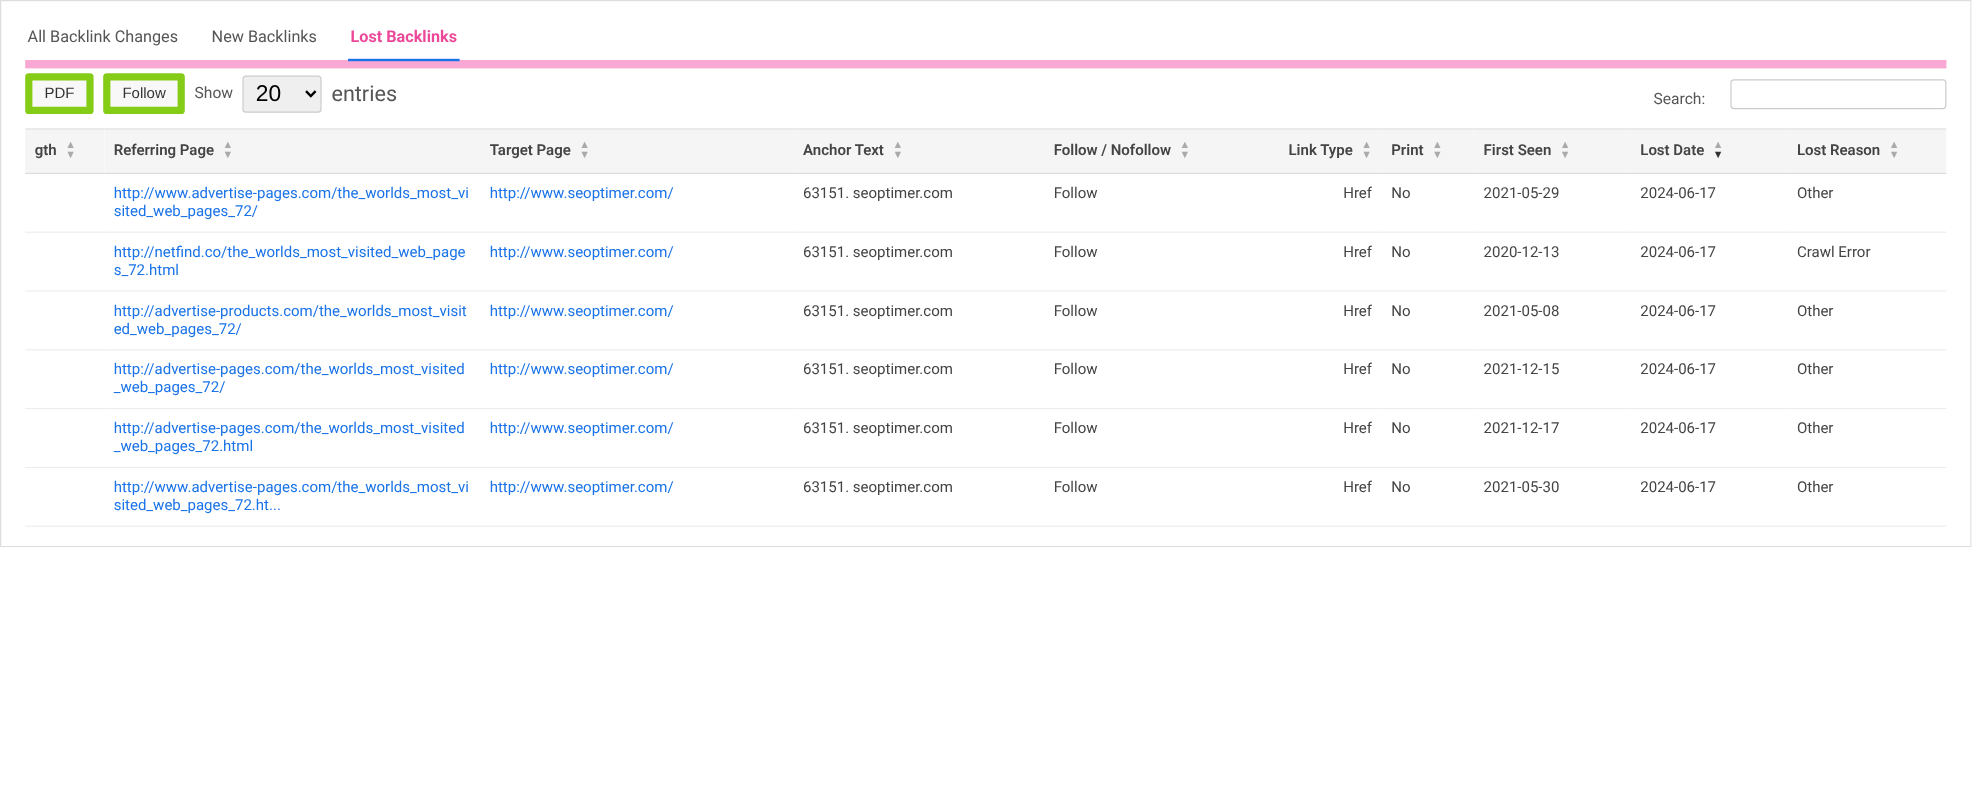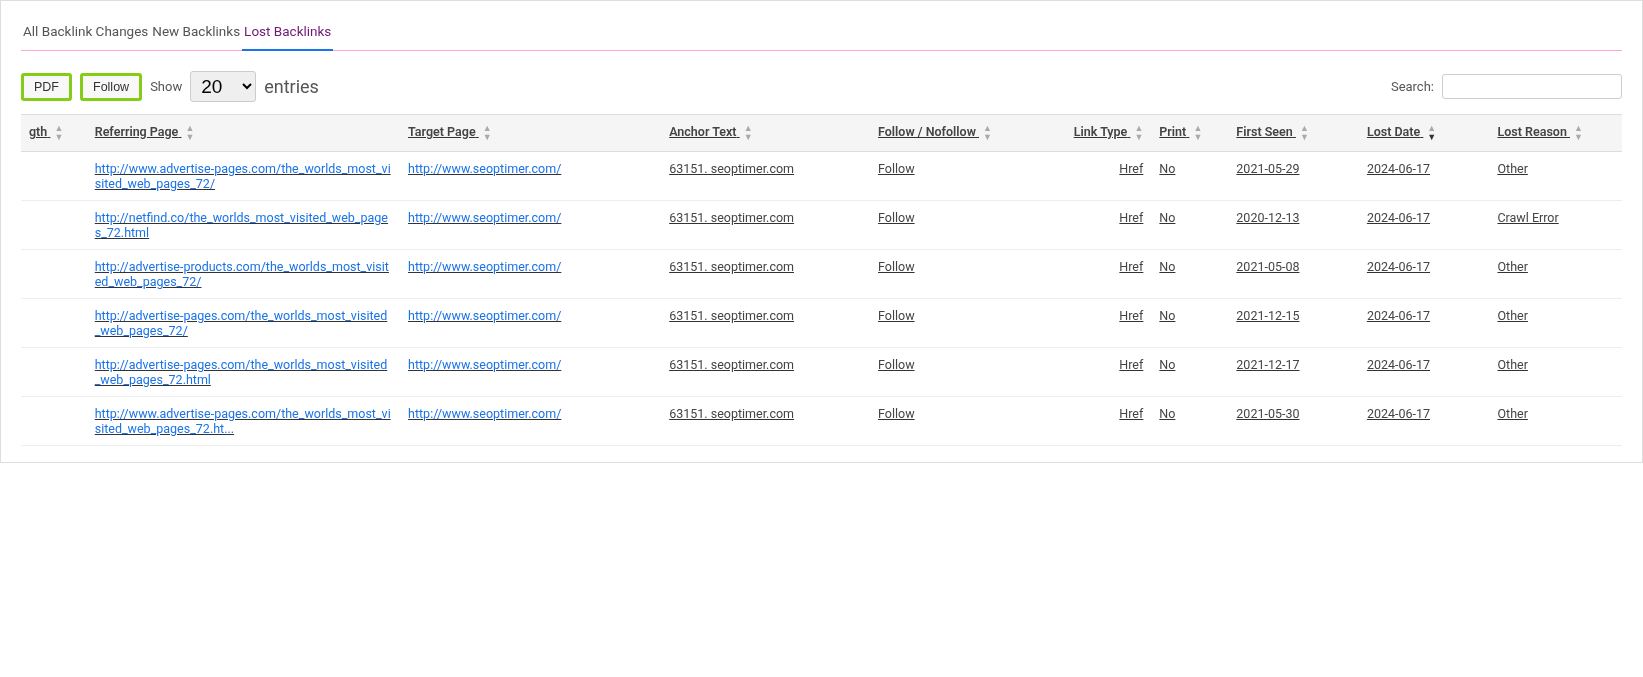--- a/index.html
+++ b/index.html
@@ -10,86 +10,86 @@
       color: #333;
     }
     .container {
       padding: 16px 20px;
       border: 1px solid #ddd;
       background: #fff;
     }
     
     .tabs {
       display: flex;
-      margin-bottom: 20px;
-      border-bottom: 1px solid #f9a8d4;
+      gap: 24px;
+      margin-bottom: 4px;
+      border-bottom: 7px solid #f9a8d4;
       padding-bottom: 0;
     }
     .tab {
       padding: 6px 2px 10px;
       cursor: pointer;
       font-size: 13.5px;
       color: #555;
       border-bottom: 2px solid transparent;
       margin-bottom: -1px;
     }
     .tab.active {
-      color: #701a75;
+      color: #ec4899;
       border-bottom: 2px solid #1a73e8;
-      font-weight: 400;
+      font-weight: 700;
     }
     
     .controls-row {
       display: flex;
       align-items: center;
       justify-content: space-between;
       margin-bottom: 12px;
     }
     .controls-left {
       display: flex;
       align-items: center;
       gap: 8px;
     }
     .btn {
       padding: 4px 10px;
-      border: 3px solid #84cc16;
+      border: 6px solid #84cc16;
       background: #f8f8f8;
       border-radius: 3px;
       cursor: pointer;
       font-size: 12.5px;
       color: #333;
       text-align: right;
     }
     .show-label { font-size: 13px; color: #555; }
     .entries-select {
       padding: 3px 6px;
       border: 1px solid #ccc;
       border-radius: 3px;
       font-size: 19px;
     }
     .entries-text { font-size: 18px; color: #555; }
     .controls-right {
       display: flex;
-      align-items: center;
-      gap: 8px;
+      align-items: flex-end;
+      gap: 21px;
     }
     .search-label { font-size: 13px; color: #555; }
     .search-input {
       padding: 4px 8px;
       border: 1px solid #ccc;
       border-radius: 3px;
       font-size: 13px;
       width: 180px;
     }
     
     table {
       width: 100%;
       border-collapse: collapse;
       font-size: 12.5px;
-      text-decoration: underline;
     }
     thead tr {
       background: #f5f5f5;
       border-top: 1px solid #ddd;
       border-bottom: 1px solid #ddd;
     }
     th {
       padding: 9px 8px;
       text-align: left;
       font-weight: 600;

